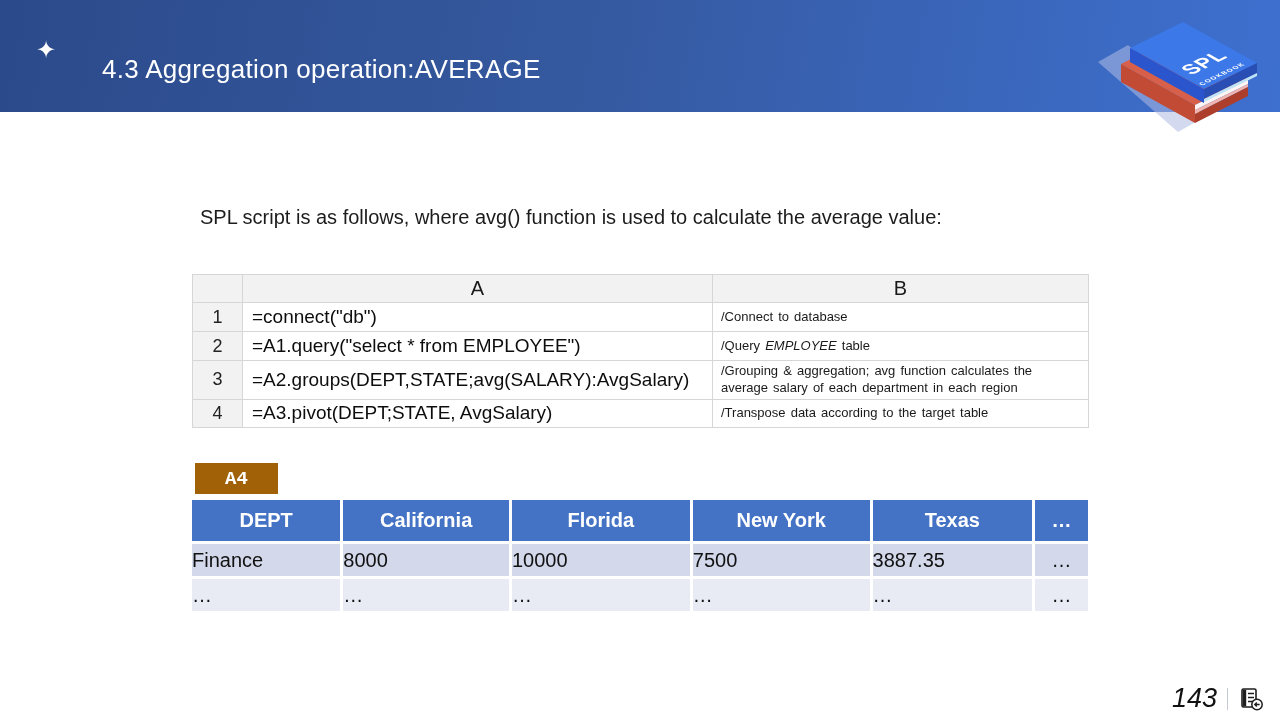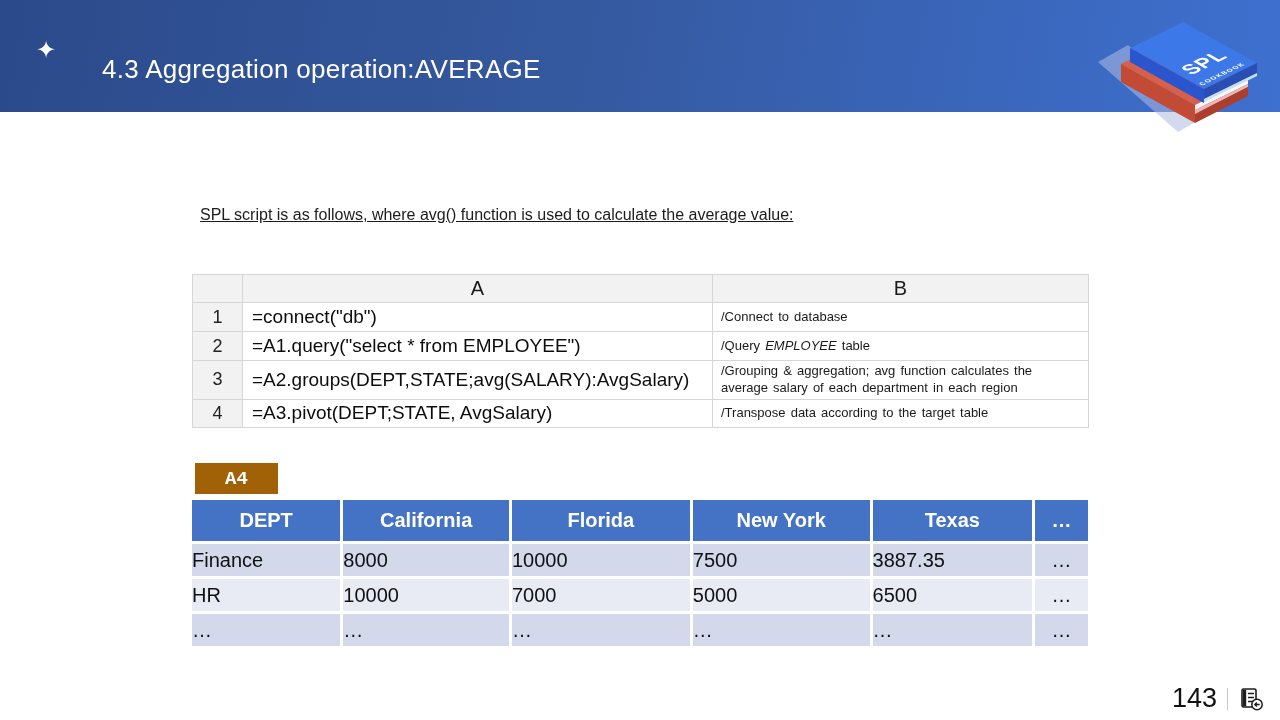--- a/index.html
+++ b/index.html
@@ -10,21 +10,21 @@
   .top-bar{position:absolute;left:0;top:0;width:1280px;height:112px;
     background:linear-gradient(100deg,#2b4a8b 0%,#35599f 45%,#3e70d0 100%);}
   .title-star{position:absolute;left:36px;top:38px;font-size:24px;color:#ffffff;line-height:1;}
   .slide-title{position:absolute;left:88px;top:40px;margin:14px;font-size:26px;font-weight:500;
     color:#ffffff;letter-spacing:.3px;}
 
   
   .logo-books{position:absolute;left:1080px;top:0;width:200px;height:145px;}
 
   
-  .intro{position:absolute;left:200px;top:206px;margin:0;font-size:16px;color:#1c1c1c;text-decoration:underline;}
+  .intro{position:absolute;left:200px;top:206px;margin:0;font-size:20px;color:#1c1c1c;}
 
   
   .script-table{position:absolute;left:192px;top:274px;width:896px;border-collapse:collapse;
     table-layout:fixed;}
   .script-table col.c-num{width:50px;}
   .script-table col.c-a{width:470px;}
   .script-table col.c-b{width:376px;}
   .script-table th,.script-table td{border:1px solid #d6d6d6;box-sizing:border-box;}
   .script-table th{background:#f2f2f3;font-weight:400;font-size:20px;color:#1a1a1a;
     height:28px;text-align:center;padding:0;}
@@ -53,21 +53,21 @@
   .result-table th{background:#4472c4;color:#ffffff;font-size:20px;font-weight:bold;
     height:33px;text-align:center;padding:4px;}
   .result-table td{font-size:20px;color:#111;height:32px;
     padding:0 12px 0 0;}
   .result-table td.center{text-align:center;padding:0;}
   .result-table tbody tr:nth-child(odd) td{background:#d3d8ea;}
   .result-table tbody tr:nth-child(even) td{background:#e8ebf4;}
 
   
   .footer{position:absolute;right:16px;bottom:8px;display:flex;align-items:center;gap:10px;}
-  .page-number{font-size:27px;color:#111;line-height:1;}
+  .page-number{font-size:27px;color:#111;line-height:1;font-style:italic;}
   .footer-divider{width:1px;height:22px;background:#c7cbd3;}
   .return-btn{width:26px;height:26px;display:block;cursor:pointer;background:none;border:none;
     padding:0;}
 </style>
 </head>
 <body>
 
 <div class="slide">
 
   <div class="top-bar">
@@ -156,28 +156,20 @@
     <tbody>
       <tr>
         <td>Finance</td>
         <td>8000</td>
         <td>10000</td>
         <td>7500</td>
         <td>3887.35</td>
         <td class="center">…</td>
       </tr>
       <tr>
-        <td>HR</td>
-        <td>10000</td>
-        <td>7000</td>
-        <td>5000</td>
-        <td>6500</td>
-        <td class="center">…</td>
-      </tr>
-      <tr>
         <td>…</td>
         <td>…</td>
         <td>…</td>
         <td>…</td>
         <td>…</td>
         <td class="center">…</td>
       </tr>
     </tbody>
   </table>
 

